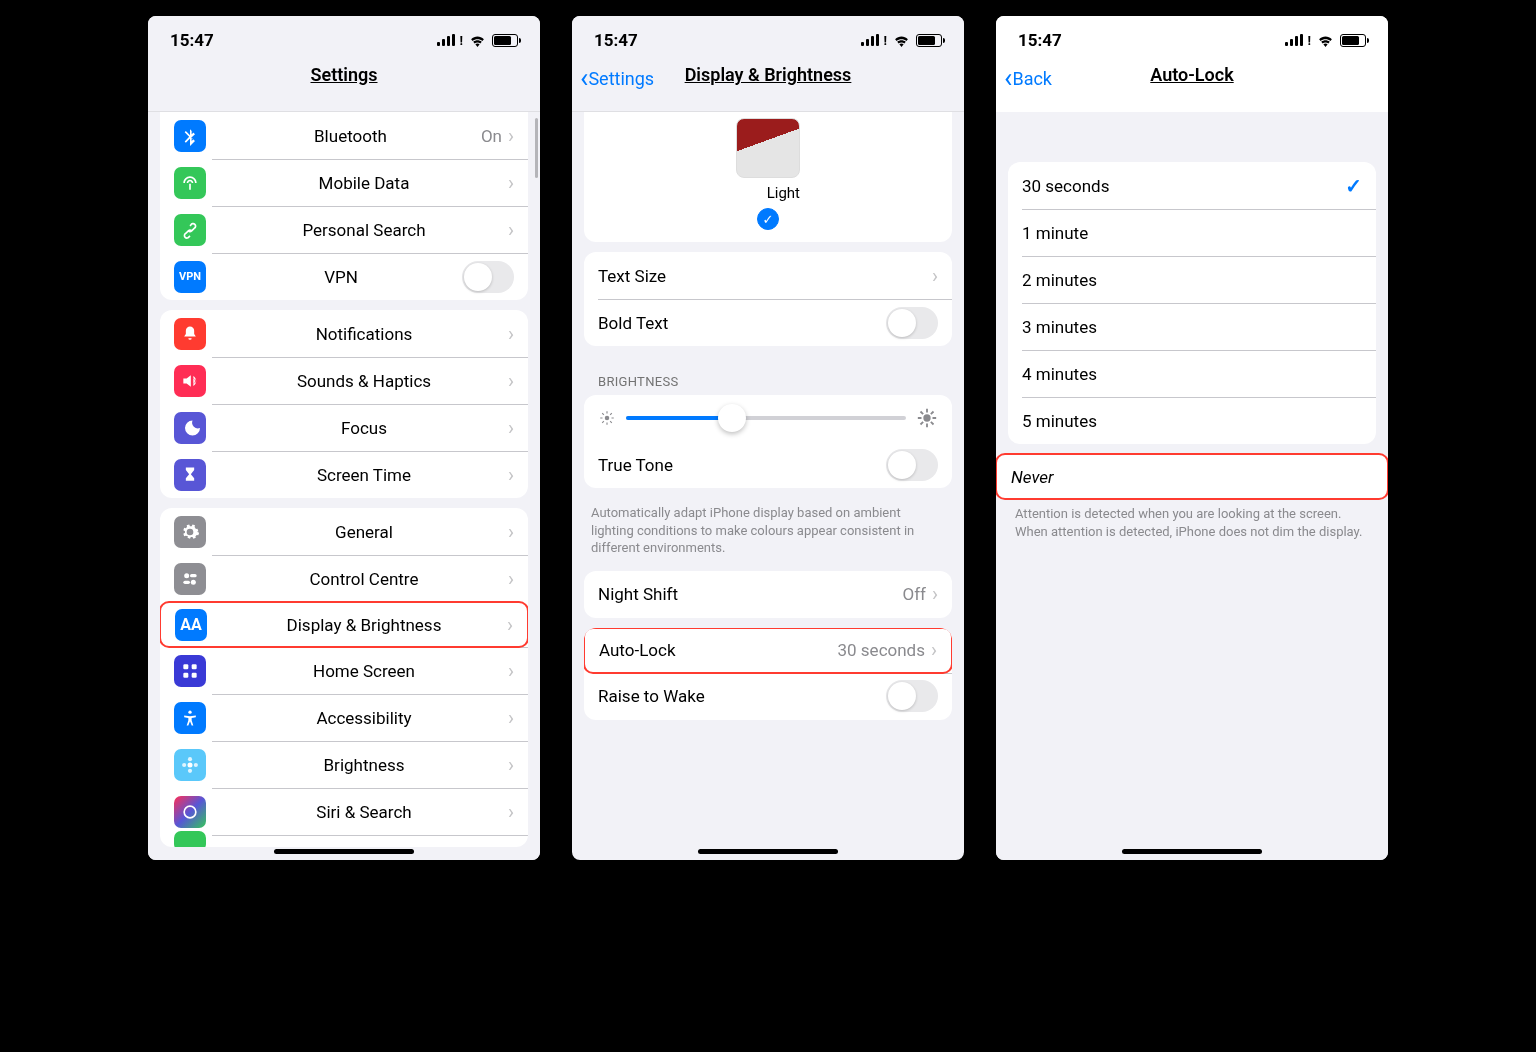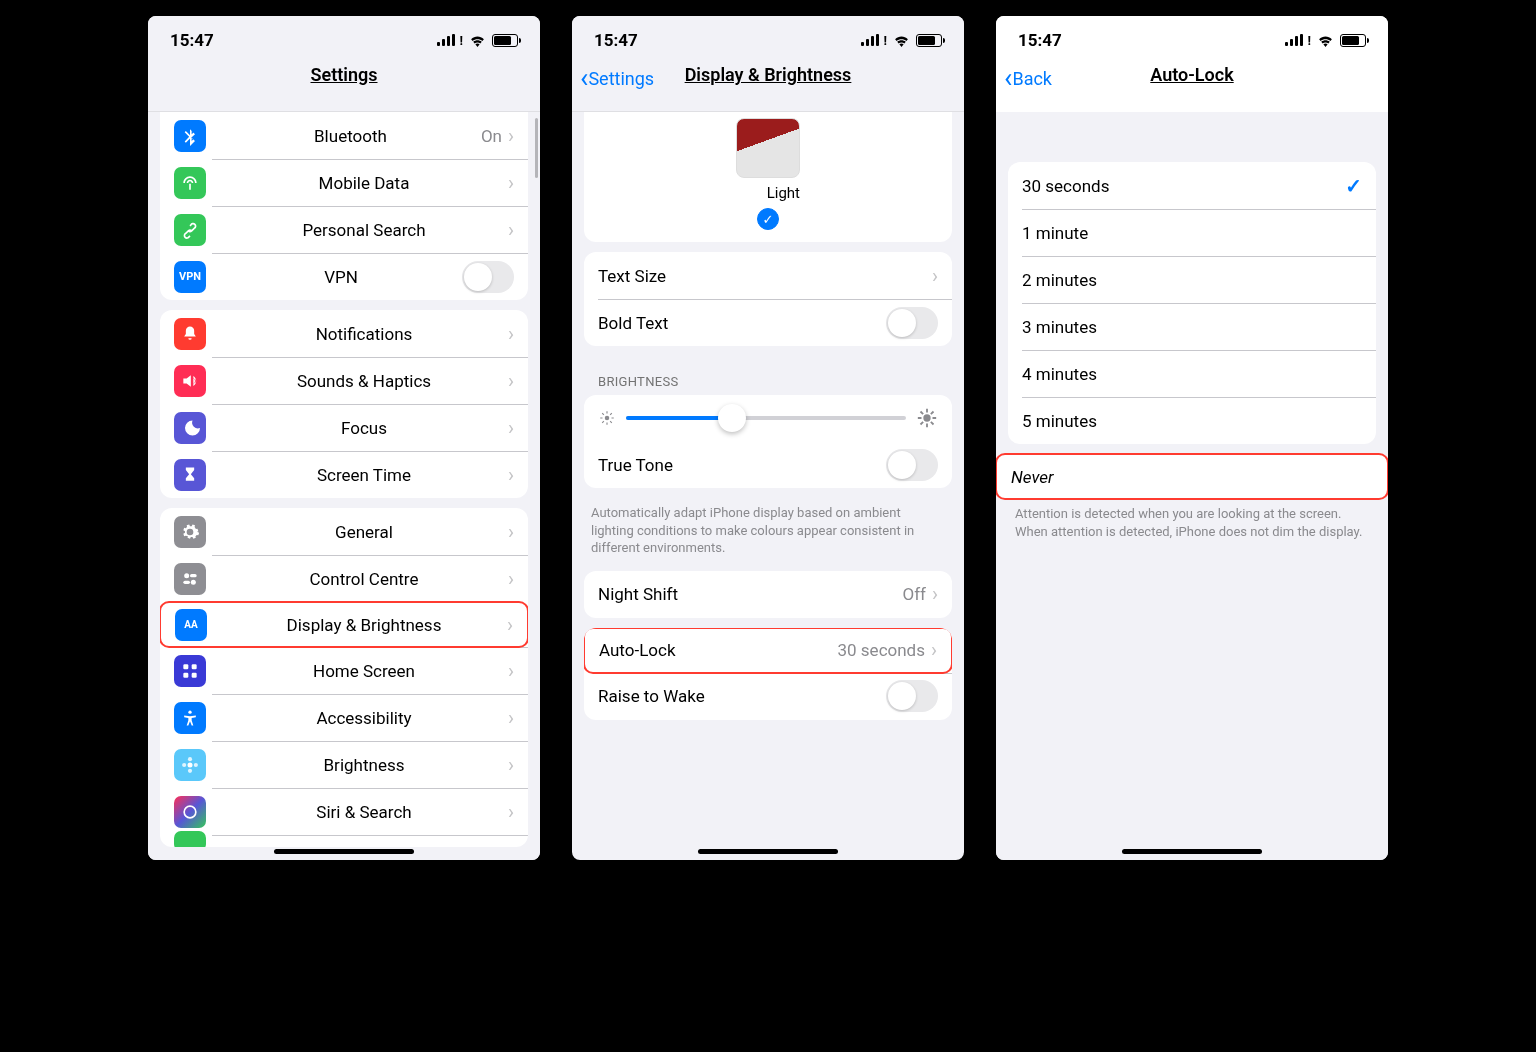--- a/index.html
+++ b/index.html
@@ -243,21 +243,21 @@
               <circle cx="8" cy="8" r="3"></circle>
               <rect x="12" y="6" width="8" height="4" rx="2"></rect>
               <circle cx="16" cy="16" r="3"></circle>
               <rect x="4" y="14" width="8" height="4" rx="2"></rect>
             </svg>
         </div>
         <span class="row-label">Control Centre</span>
         <span class="chevron">›</span>
       </div>
       <div class="row highlight">
-        <div class="icon" style="background:#007aff;font-size:10px;font-weight:700;">AA</div>
+        <div class="icon" style="background:#007aff;font-size:16px;font-weight:700;">AA</div>
         <span class="row-label">Display &amp; Brightness</span>
         <span class="chevron">›</span>
       </div>
       <div class="row">
         <div class="icon" style="background:#3a3ad6">
           <svg class="ic-svg" viewBox="0 0 24 24" fill="#fff">
               <rect x="4" y="4" width="6" height="6" rx="1.5"></rect>
               <rect x="14" y="4" width="6" height="6" rx="1.5"></rect>
               <rect x="4" y="14" width="6" height="6" rx="1.5"></rect>
               <rect x="14" y="14" width="6" height="6" rx="1.5"></rect>

